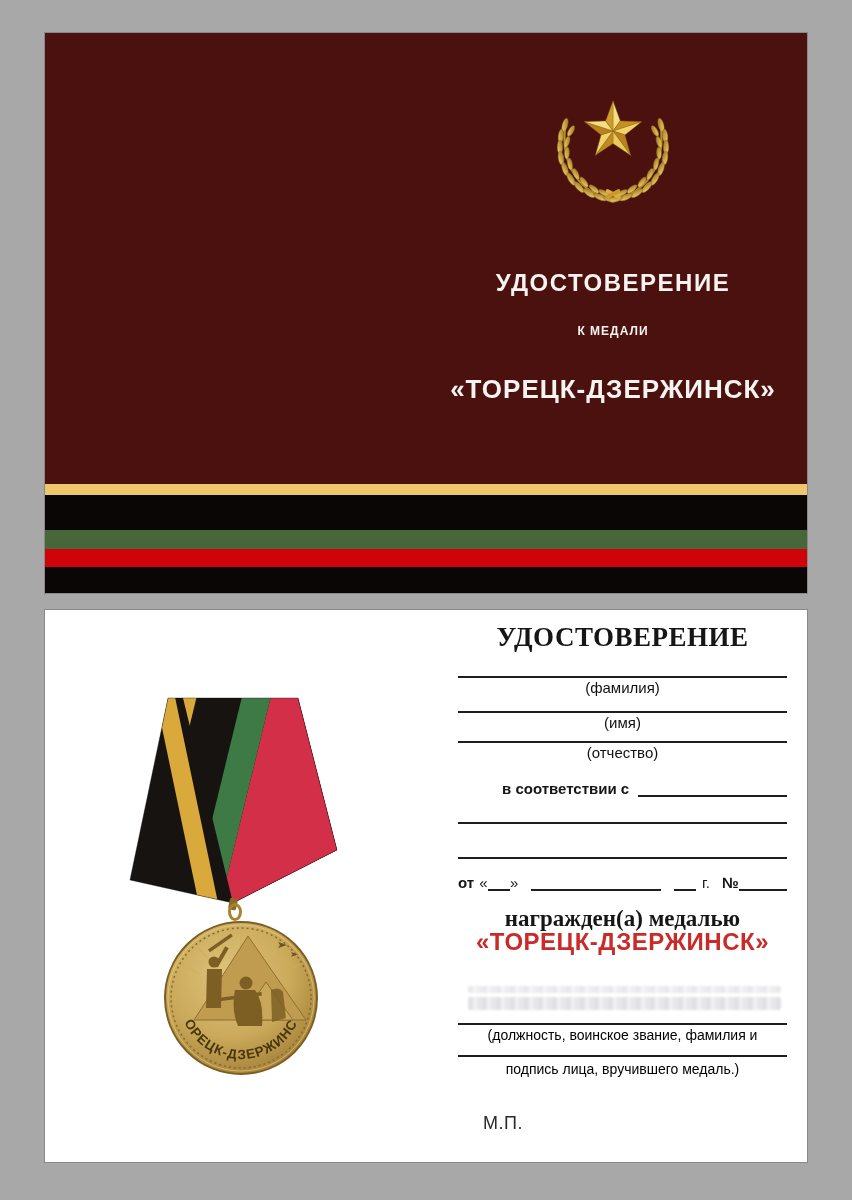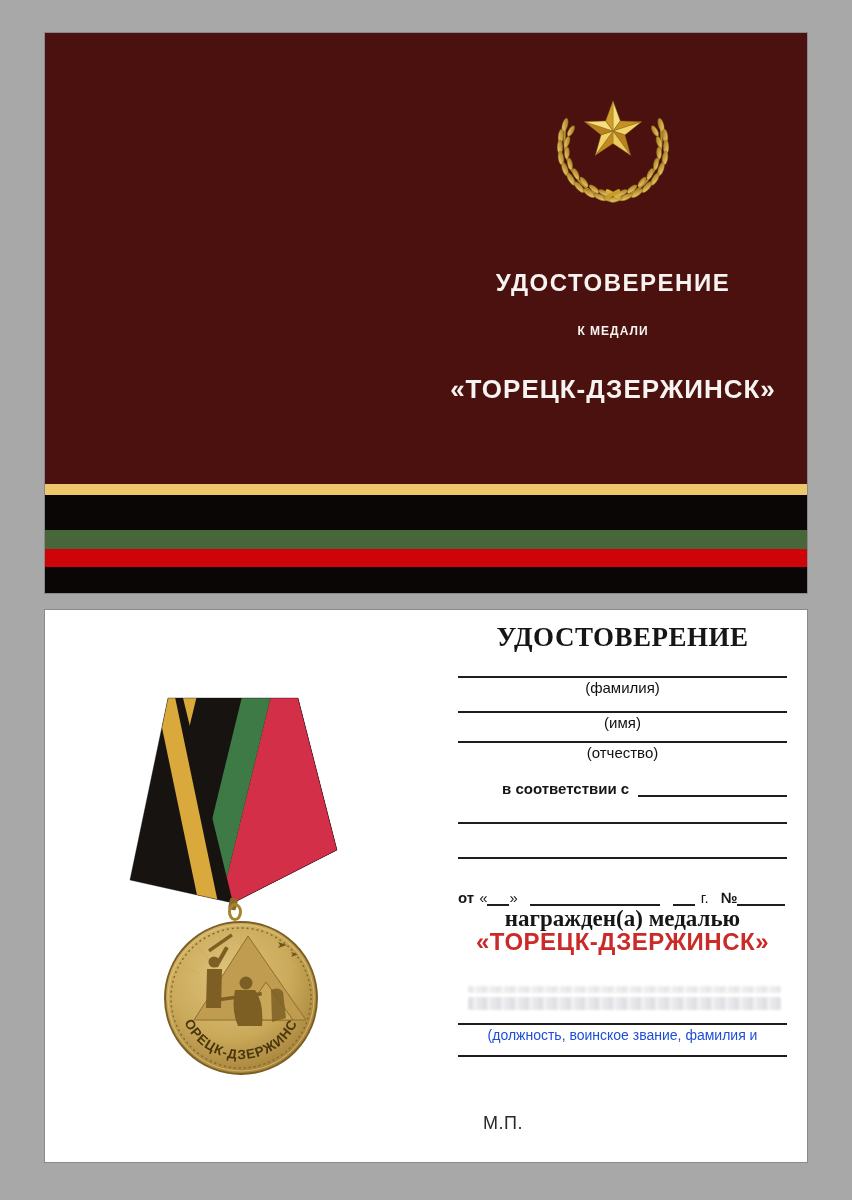--- a/index.html
+++ b/index.html
@@ -24,31 +24,31 @@
   #cert{top:610px;height:552px;background:var(--card_bg,#ffffff);color:#161616;}
   .col{position:absolute;left:413px;top:0;width:329px;height:100%;}
   .abs{position:absolute;left:0;width:100%;}
   .center{text-align:center;}
   .line{position:absolute;left:0;right:0;border-bottom:2px solid var(--line_color,#1e1e1e);height:0;}
   #cert-title{top:12px;font-family:"Liberation Serif",serif;font-weight:bold;font-size:27px;letter-spacing:.5px;}
   .flabel{font-size:15px;color:#111;}
   .accord{position:absolute;left:0;right:0;top:170px;display:flex;align-items:flex-end;margin-left:44px;}
   .accord .lbl{font-weight:bold;font-size:15px;white-space:nowrap;}
   .accord .fill{flex:1;border-bottom:2px solid var(--line_color,#1e1e1e);margin-left:9px;height:15px;}
-  .daterow{position:absolute;left:0;top:279px;width:100%;display:flex;align-items:flex-end;font-size:15px;}
+  .daterow{position:absolute;left:0;top:264px;width:100%;display:flex;align-items:flex-end;font-size:15px;justify-content:space-between;}
   .daterow .ul{border-bottom:2px solid var(--line_color,#1e1e1e);height:14px;display:inline-block;}
   .daterow .b{font-weight:bold;}
   #awarded{top:296px;font-family:"Liberation Serif",serif;font-weight:bold;font-size:23px;}
   #cert-medal-name{top:318px;font-weight:bold;font-size:24px;color:var(--accent_red,#cb2b28);letter-spacing:.5px;}
   .wmark{position:absolute;left:10px;right:6px;border-radius:2px;
     background:repeating-linear-gradient(90deg,#c4c4cc 0 5px,#e3e3e8 5px 9px,#d0d0d8 9px 14px);
     filter:blur(1.2px);}
   #wm1{top:376px;height:7px;opacity:.38;}
   #wm2{top:387px;height:13px;opacity:.5;}
-  .note{font-size:14px;color:#1d4ed8;}
+  .note{font-size:14px;color:#000000;}
   #stamp{position:absolute;left:25px;top:503px;font-size:18px;color:#2a2a2a;letter-spacing:.5px;}
   #medal-photo{position:absolute;left:83px;top:80px;}
 </style>
 </head>
 <body>
 
 <div id="cover" class="panel">
   <div class="cover-right">
 
     <svg id="emblem" width="124" height="112" viewBox="0 0 124 112">
@@ -229,16 +229,17 @@
     <div id="awarded" class="abs center">награжден(а) медалью</div>
     <div id="cert-medal-name" class="abs center">«ТОРЕЦК-ДЗЕРЖИНСК»</div>
 
     <div id="wm1" class="wmark"></div>
     <div id="wm2" class="wmark"></div>
 
     <div class="line" style="top:413px"></div>
     <div class="abs center note" style="top:417px">(должность, воинское звание, фамилия и</div>
 
     <div class="line" style="top:445px"></div>
+    <div class="abs center note" style="top:451px">подпись лица, вручившего медаль.)</div>
 
     <div id="stamp">М.П.</div>
   </div>
 </div>
 
 </body></html>

